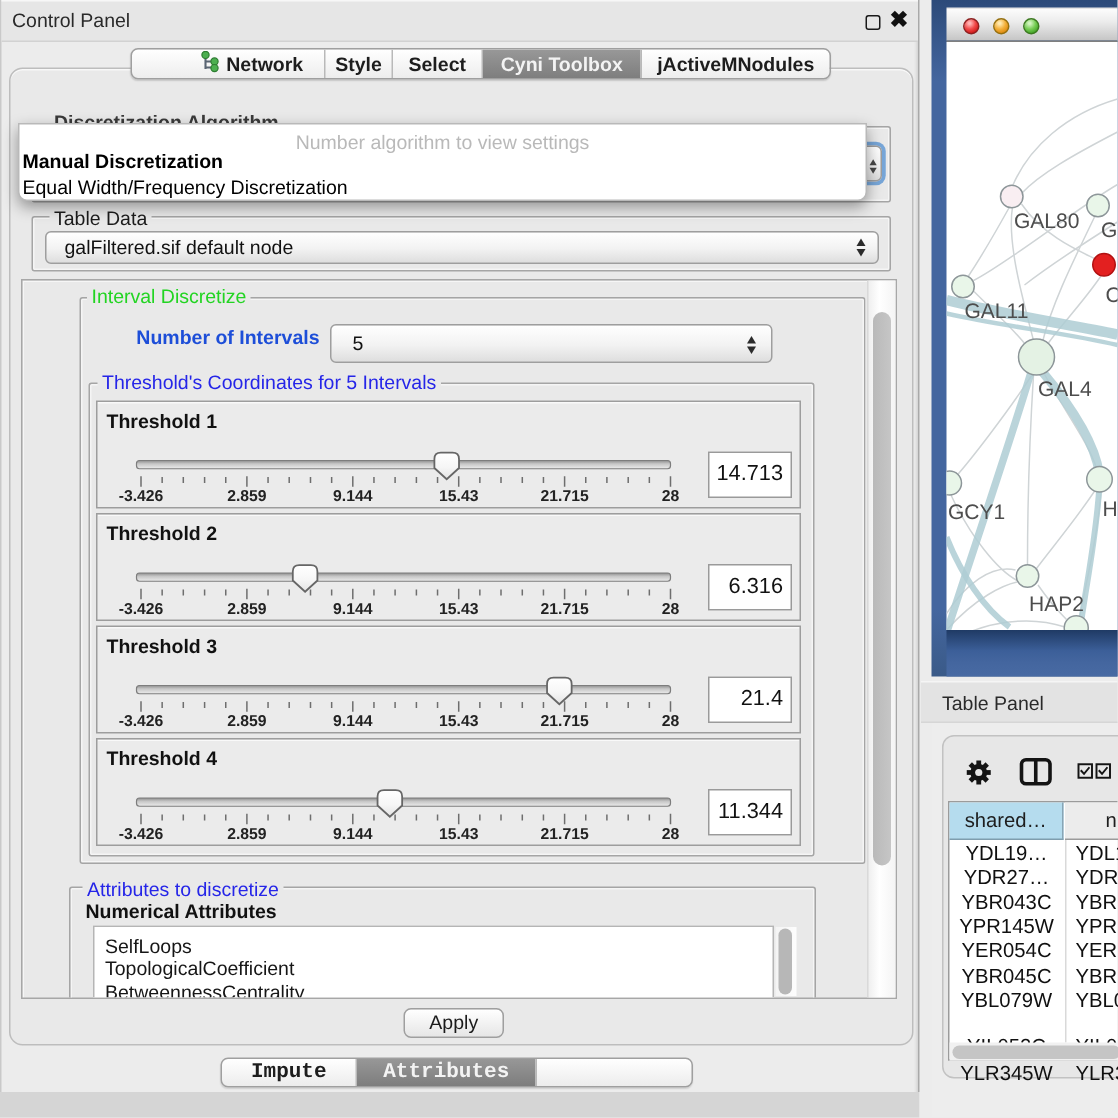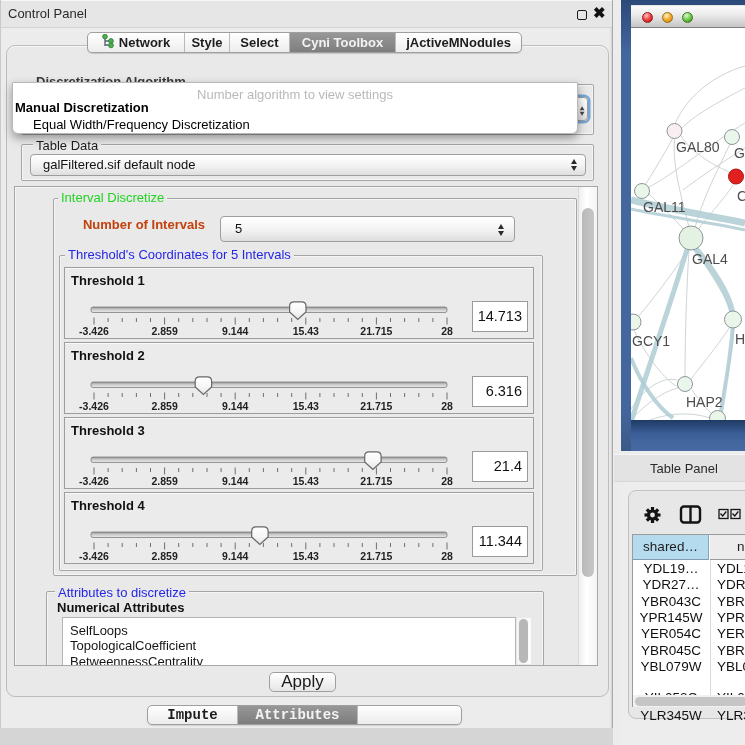--- a/index.html
+++ b/index.html
@@ -19,21 +19,21 @@
   font-size:15px; font-weight:bold; color:#111; }
 
 
 #panelA { position:absolute; left:5px; top:45px; width:603px; height:652px;
   background:#e9e9e9; border:1px solid #bdbdbd; border-radius:9px;
   box-shadow:inset 0 1px 0 #f8f8f8; }
 
 
 #tabs { position:absolute; left:86px; top:32px; height:21px; display:flex;
   border:1px solid #9f9f9f; border-radius:5px; overflow:hidden;
-  background:linear-gradient(#ffffff,#ededed); box-shadow:0 1px 1px rgba(0,0,0,.15); }
+  background:linear-gradient(#ffffff,#ededed); box-shadow:0 1px 1px rgba(0,0,0,.15);padding-left:32px; }
 #tabs .tab { font-size:13px; font-weight:bold; color:#1d1d1d; line-height:19px;
   text-align:center; border-right:1px solid #b9b9b9; white-space:nowrap; }
 #tabs .tab:last-child { border-right:none; }
 #tabs .sel { background:linear-gradient(#989898,#7e7e7e); color:#f3f3f3; }
 
 
 .group { position:absolute; border:1px solid #a5a5a5; border-radius:2px;
   box-shadow:inset 0 0 0 1px rgba(255,255,255,.55); }
 .glabel { position:absolute; font-size:13px; background:#e9e9e9; padding:0 3px; }
 
@@ -68,49 +68,49 @@
   background:#fff; border:1px solid #b5b5b5; font-size:13px; color:#161616; overflow:hidden; }
 #numlist div { padding-left:7px; height:15.8px; line-height:15.8px; }
 #listsb { position:absolute; left:502px; top:431px; width:14px; height:46px;
   background:linear-gradient(90deg,#f4f4f4,#fdfdfd); }
 #listsb div { position:absolute; left:2px; top:0.5px; width:9px; height:44px;
   background:#b7b7b7; border-radius:5px; }
 
 
 #applybtn { position:absolute; left:268px; top:672px; width:67px; height:20px;
   background:linear-gradient(#ffffff,#e6e6e6); border:1px solid #9f9f9f; border-radius:5px;
-  font-size:17px; color:#1b1b1b; text-align:center; line-height:18px; }
+  font-size:13px; color:#1b1b1b; text-align:center; line-height:18px; }
 #btabs { position:absolute; left:146px; top:705px; height:20px; display:flex;
   border:1px solid #9f9f9f; border-radius:5px; overflow:hidden;
   background:linear-gradient(#ffffff,#ececec); box-shadow:0 1px 1px rgba(0,0,0,.12); }
 #btabs .tab { font-size:14px; font-weight:bold; color:#1d1d1d; line-height:18px;
   text-align:center; border-right:1px solid #b9b9b9;font-family:Liberation Mono, monospace; }
 #btabs .tab:last-child { border-right:none;margin-top:19px; }
 #btabs .sel { background:linear-gradient(#979797,#7d7d7d); color:#f3f3f3; }
 
 
 #popup { position:absolute; left:11px; top:82px; width:566px; height:52px;
   background:#fff; border:1px solid #b9b9b9; border-radius:0 0 6px 6px;
   box-shadow:0 4px 10px rgba(0,0,0,.38); z-index:50; }
 #popup .it1 { font-size:13px; color:#b9b9b9; text-align:center; padding-top:4px; height:17px; }
 #popup .it2 { font-size:13px; font-weight:bold; color:#000; padding-left:2px; height:17px; }
-#popup .it3 { font-size:13px; color:#000; padding-left:20px; height:17px; }
+#popup .it3 { font-size:13px; color:#000; padding-left:2px; height:17px; }
 
 
 #netwin { position:absolute; left:621px; top:0; width:124px; height:451px;
   background:linear-gradient(#2c4a79,#44669f 12%,#44669f 90%,#3a5a88); }
 #net-title { position:absolute; left:10px; top:5px; width:114px; height:23px;
   background:linear-gradient(#fcfcfc,#ececec 40%,#c5c5c5); border-bottom:1px solid #7f7f7f;
   border-top:1px solid #e5e5e5; }
 .tl { position:absolute; top:6px; width:11px; height:11px; border-radius:50%; }
 #net-canvas { position:absolute; left:10px; top:28px; width:114px; height:392px; background:#ffffff; }
 
 #tp-bar { position:absolute; left:614px; top:454px; width:131px; height:28px;
   background:#e3e3e3; border-top:1px solid #f5f5f5; border-bottom:1px solid #d6d6d6;
-  font-size:13px; color:#2a2a2a; line-height:27px; padding-left:36px; }
+  font-size:13px; color:#2a2a2a; line-height:27px; padding-left:14px; }
 #tp-box { position:absolute; left:628px; top:490px; width:125px; height:229px;
   background:#e7e7e7; border:1px solid #c2c2c2; border-radius:8px; }
 
 #dtable { position:absolute; left:632px; top:534px; width:113px; height:173px;
   background:#fff; border:1px solid #9b9b9b; border-right:none; font-size:13.5px; }
 .hd1 { position:absolute; left:0; top:0; width:76px; height:25px; background:#b5dcee;
   border-right:1px solid #88a5b5; border-bottom:1px solid #7f9dad; text-align:center; line-height:24px; color:#1e1e1e; }
 .hd2 { position:absolute; left:77px; top:0; width:36px; height:25px; background:#ececec;
   border-bottom:1px solid #9b9b9b; color:#1e1e1e; padding-left:27px; line-height:24px; }
 .trow { position:absolute; width:113px; height:16.3px; line-height:16.3px; color:#101010; }
@@ -161,21 +161,21 @@
       <div class="up"></div>
       <div class="dn"></div>
     </div>
 
   <div id="scrollpane">
     <div style="position:absolute;left:0;top:0;width:562px;height:478px;overflow:hidden;">
 
       <div class="group" style="left:38px;top:11px;width:524px;height:378px;"></div>
       <div class="glabel" style="left:43px;top:3px;color:#22d422;">Interval Discretize</div>
 
-      <div style="position:absolute;left:60px;top:30px;width:138px;text-align:center;font-size:13px;font-weight:bold;color:#c2410c;white-space:nowrap;">Number of Intervals</div>
+      <div style="position:absolute;left:60px;top:30px;width:138px;text-align:right;font-size:13px;font-weight:bold;color:#1d4ed8;white-space:nowrap;">Number of Intervals</div>
       <div class="combo" style="left:205px;top:29px;width:295px;height:26px;line-height:24px;padding-left:14px;">5</div>
       <div class="steppers" style="left:483px;top:35px;">
           <div class="up"></div>
           <div class="dn"></div>
         </div>
 
       <div class="group" style="left:44px;top:68px;width:484px;height:316px;"></div>
       <div class="glabel" style="left:50px;top:60px;color:#2525e8;">Threshold's Coordinates for 5 Intervals</div>
 
       <div style="position:absolute;left:0px;top:80px;width:562px;height:300px;">

